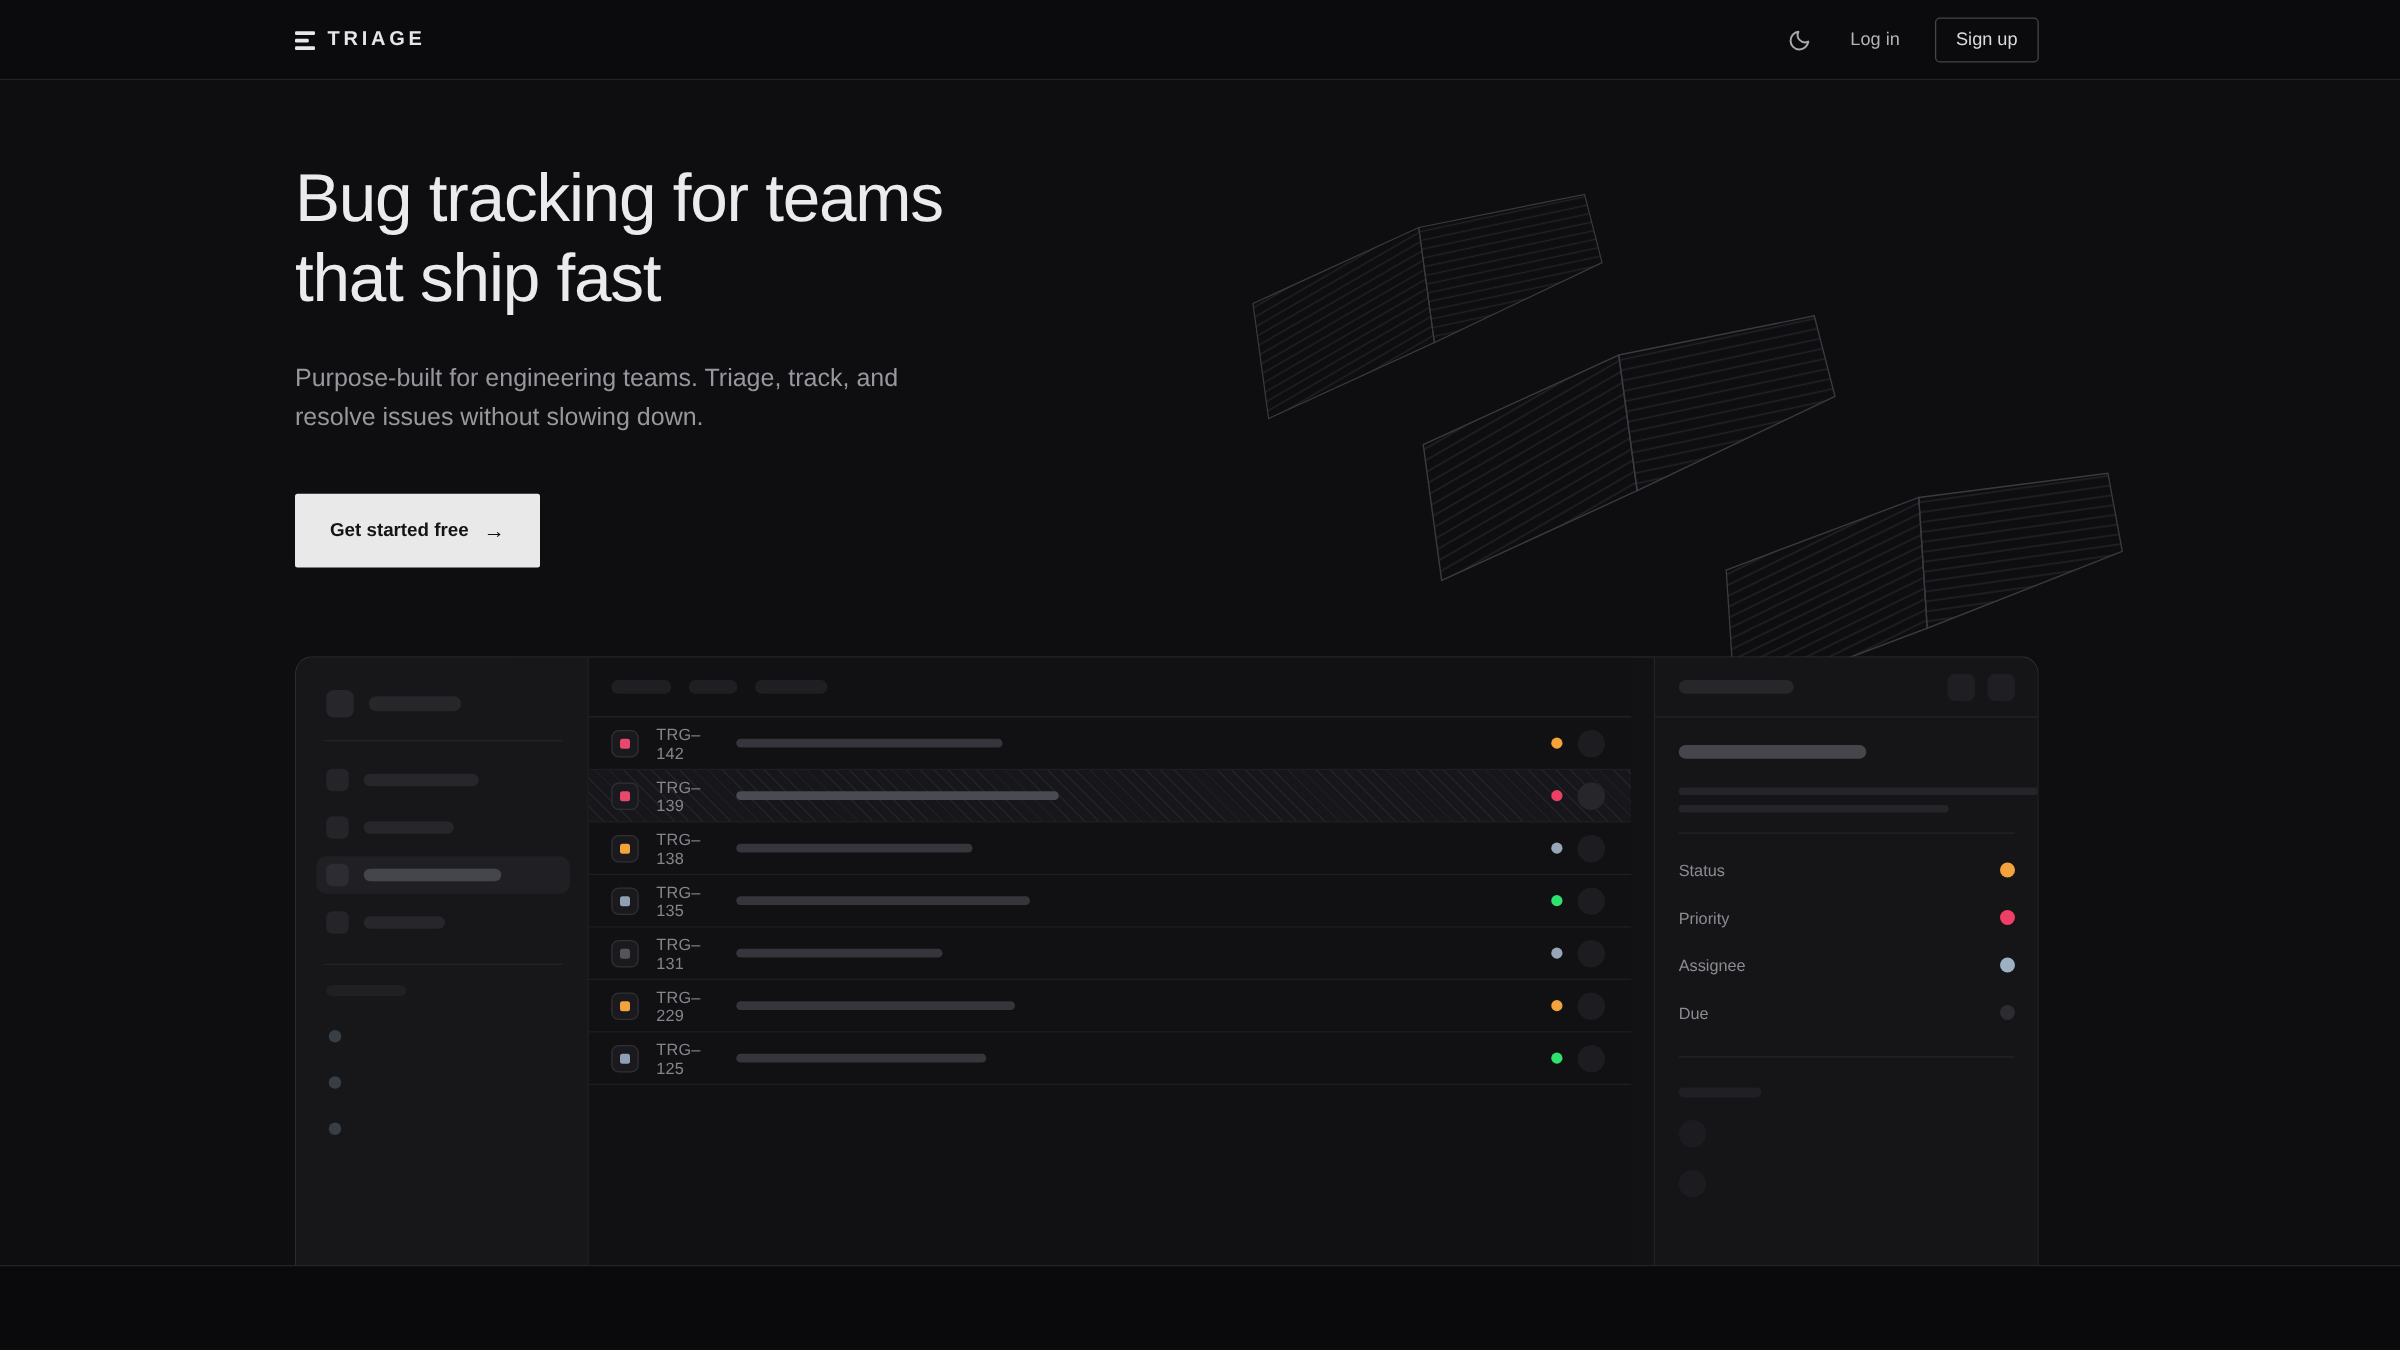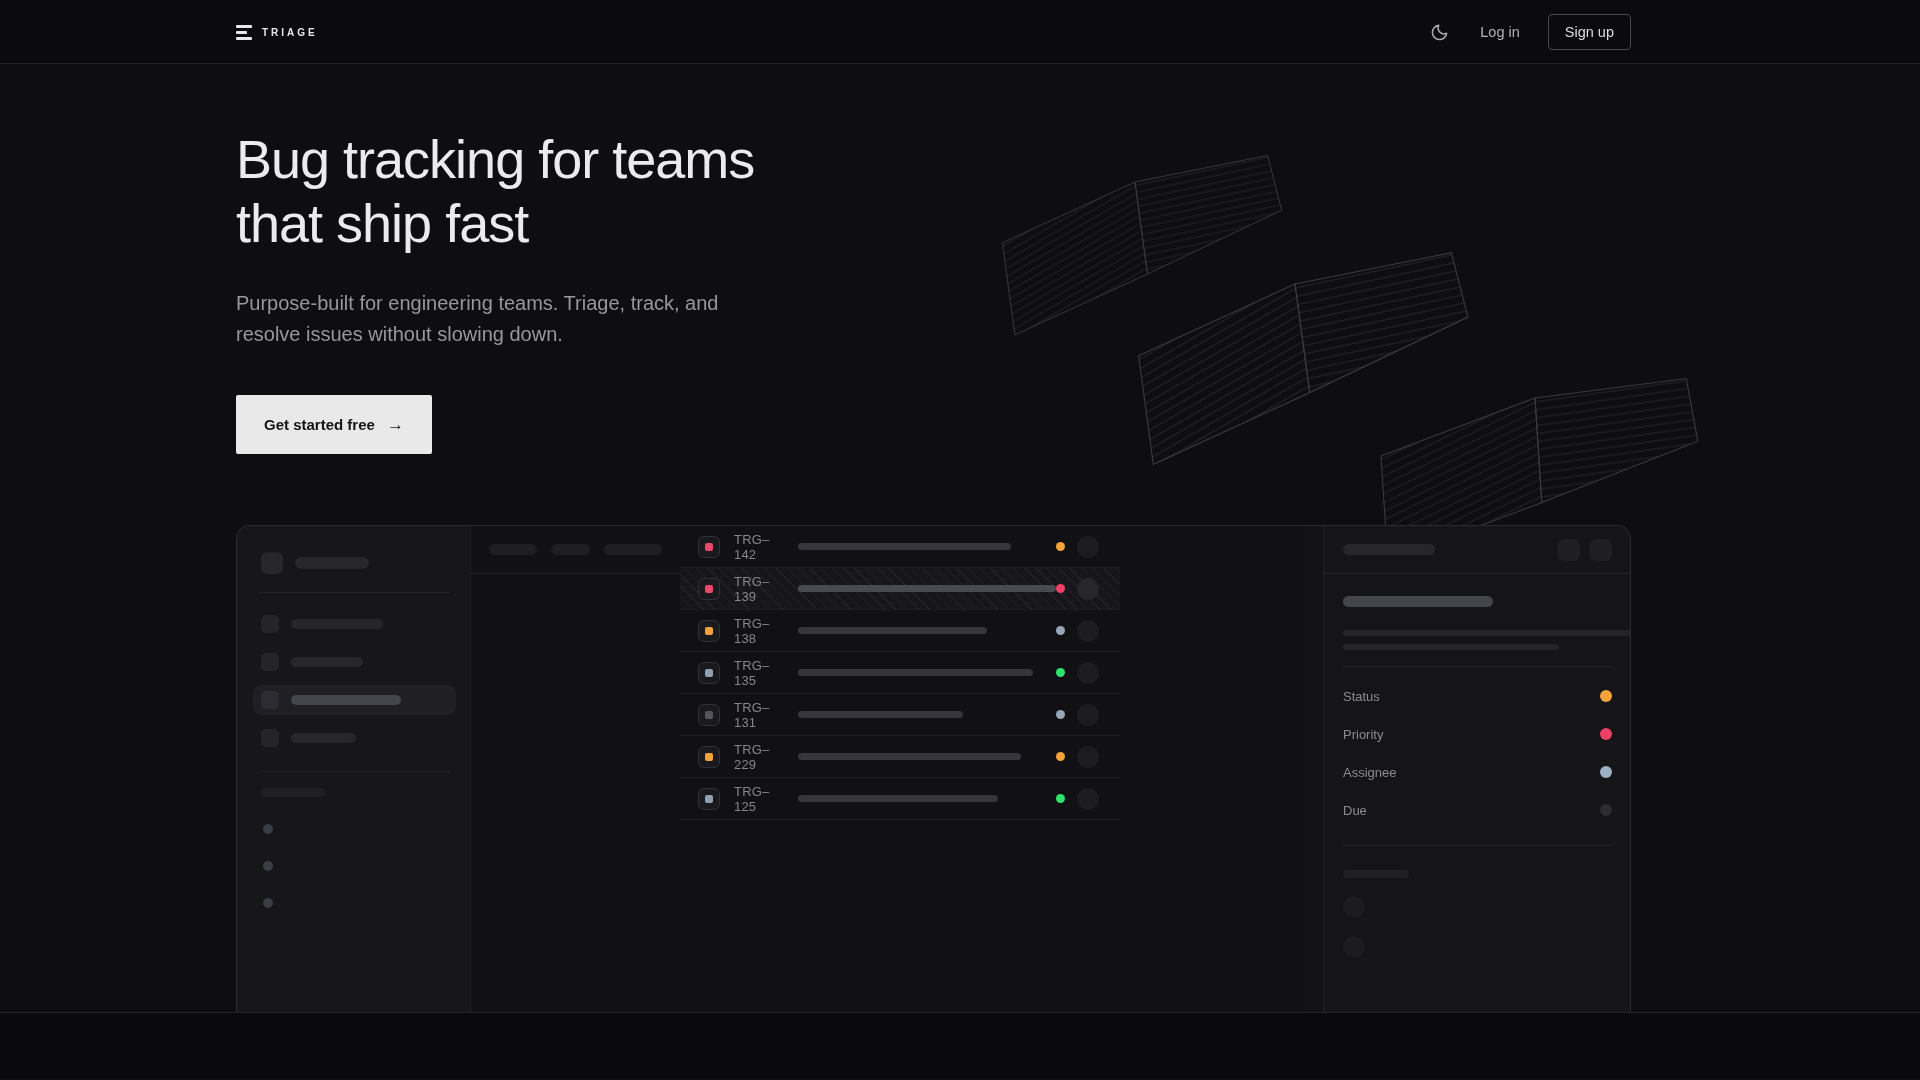--- a/index.html
+++ b/index.html
@@ -17,21 +17,21 @@
     height:64px; background:#0b0b0d; border-bottom:1px solid #222226;
     position:relative; z-index:3;
   }
   .nav-inner { height:64px; display:flex; align-items:center; justify-content:space-between; }
   .brand { display:flex; align-items:center; gap:10px; cursor:pointer; }
   .brand-icon { display:flex; flex-direction:column; gap:3px; }
   .brand-icon i { display:block; height:3px; border-radius:1px; background:#e8e8ea; }
   .brand-icon i:nth-child(1){ width:16px; }
   .brand-icon i:nth-child(2){ width:11px; }
   .brand-icon i:nth-child(3){ width:16px; }
-  .brand-name { font-size:10px; font-weight:700; letter-spacing:3px; color:#e6e6e8; }
+  .brand-name { font-size:16px; font-weight:700; letter-spacing:3px; color:#e6e6e8; }
   .nav-right { display:flex; align-items:center; gap:28px;justify-content:space-between; }
   .theme-toggle { width:22px; height:22px; cursor:pointer; display:flex; align-items:center; }
   .theme-toggle svg { width:19px; height:19px; stroke:#a9a9af; fill:none; stroke-width:2; stroke-linejoin:round; }
   .login { font-size:14.5px; color:#b3b3b9; cursor:pointer; }
   .signup {
     font-size:14.5px; color:#dcdcde; background:transparent;
     border:1px solid #46464c; border-radius:4px; padding:9px 16px; cursor:pointer;
     font-family:inherit;
   }
 
@@ -68,21 +68,21 @@
   .sb-item { display:flex; align-items:center; gap:12px; height:30px; padding:0 8px; margin:0 -8px 8px -8px; border-radius:8px; }
   .sb-item .sb-ic { width:18px; height:18px; border-radius:5px; background:#242429; flex:none; }
   .sb-item .sb-bar { height:10px; }
   .sb-item.active { background:#1f1f24; }
   .sb-item.active .sb-bar { background:#45454c; }
   .sb-item.active .sb-ic { background:#2c2c32; }
   .sb-label { width:64px; height:9px; background:#1f1f24; margin-top:12px; }
   .sb-dot { width:10px; height:10px; border-radius:50%; background:#383e43; margin-top:27px; margin-left:2px; }
 
   
-  .mk-list { background:#111114; display:flex; flex-direction:row; }
+  .mk-list { background:#111114; display:flex; flex-direction:column; }
   .list-head { height:48px; flex:none; display:flex; align-items:center; gap:14px; padding:0 18px; border-bottom:1px solid #232328; }
   .tab-pill { height:11px; background:#1e1e23; border-radius:6px; }
   .issue-row {
     height:42px; flex:none; display:flex; align-items:center;
     padding:0 21px 0 18px; border-bottom:1px solid #1f1f23;
   }
   .issue-row.selected {
     background-color:#17171b;
     background-image:repeating-linear-gradient(45deg, rgba(255,255,255,0.05) 0 1px, transparent 1px 8px);
   }

